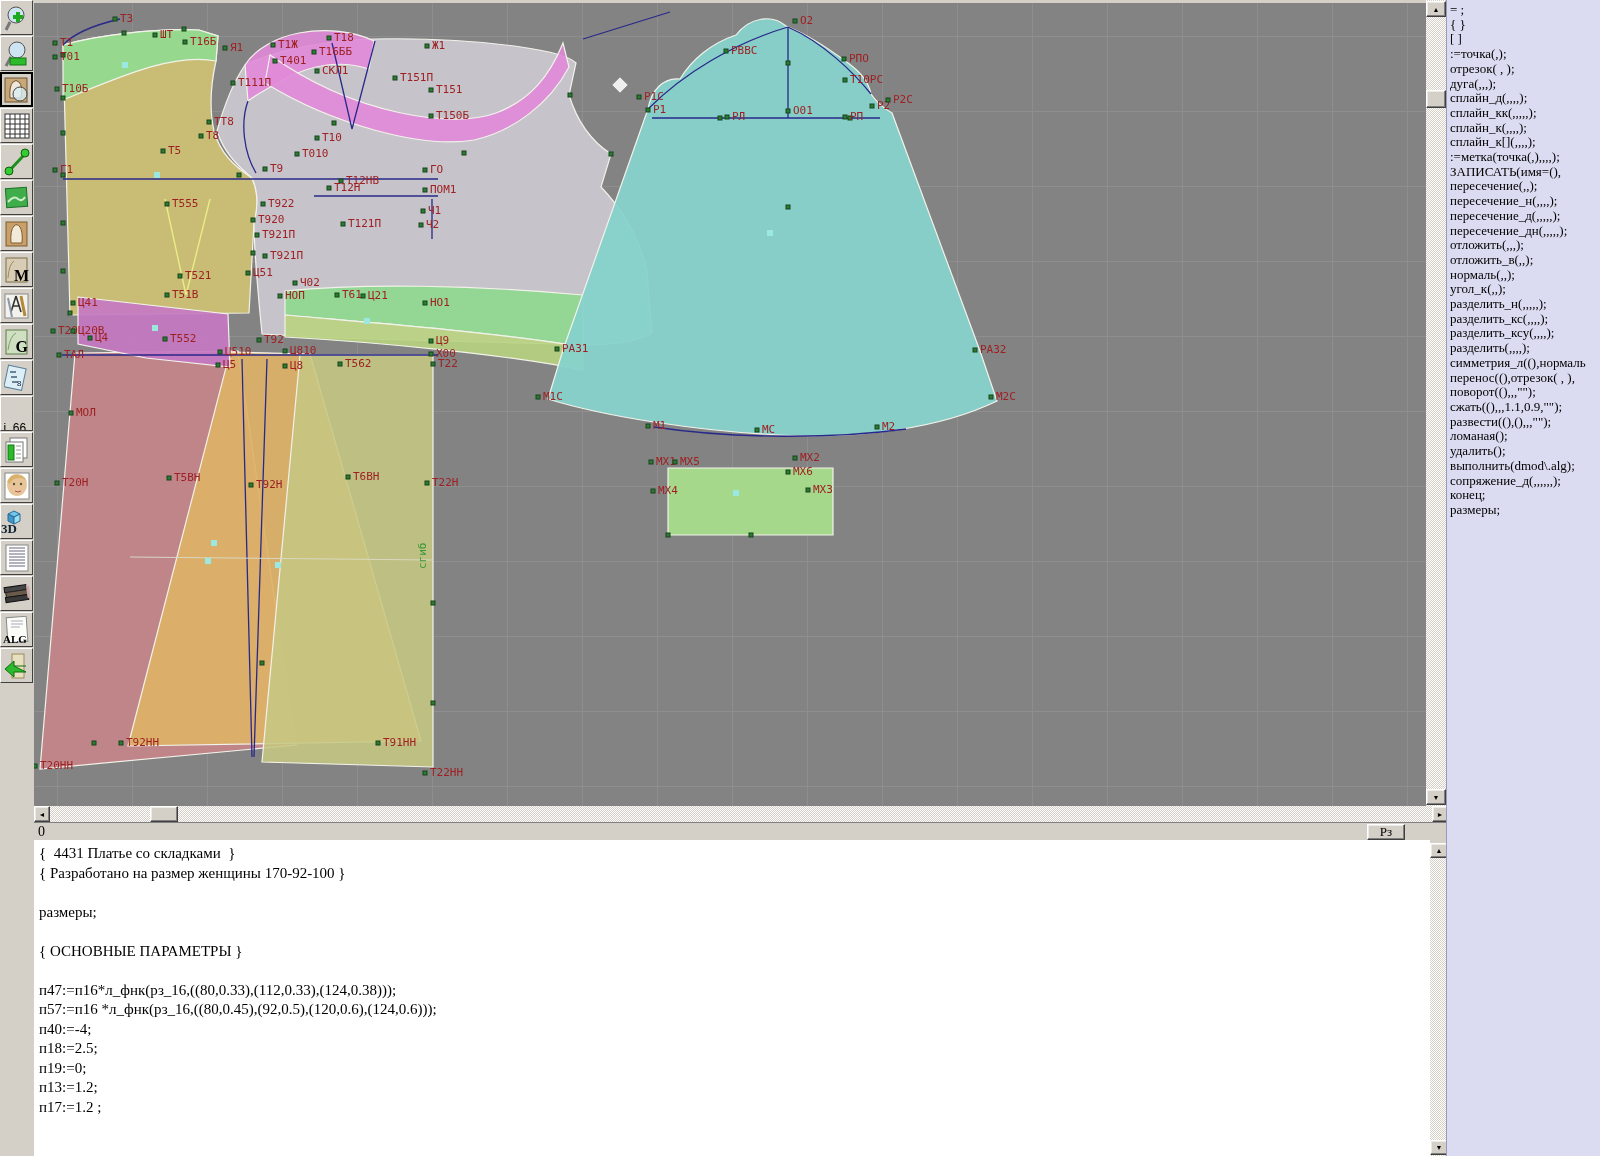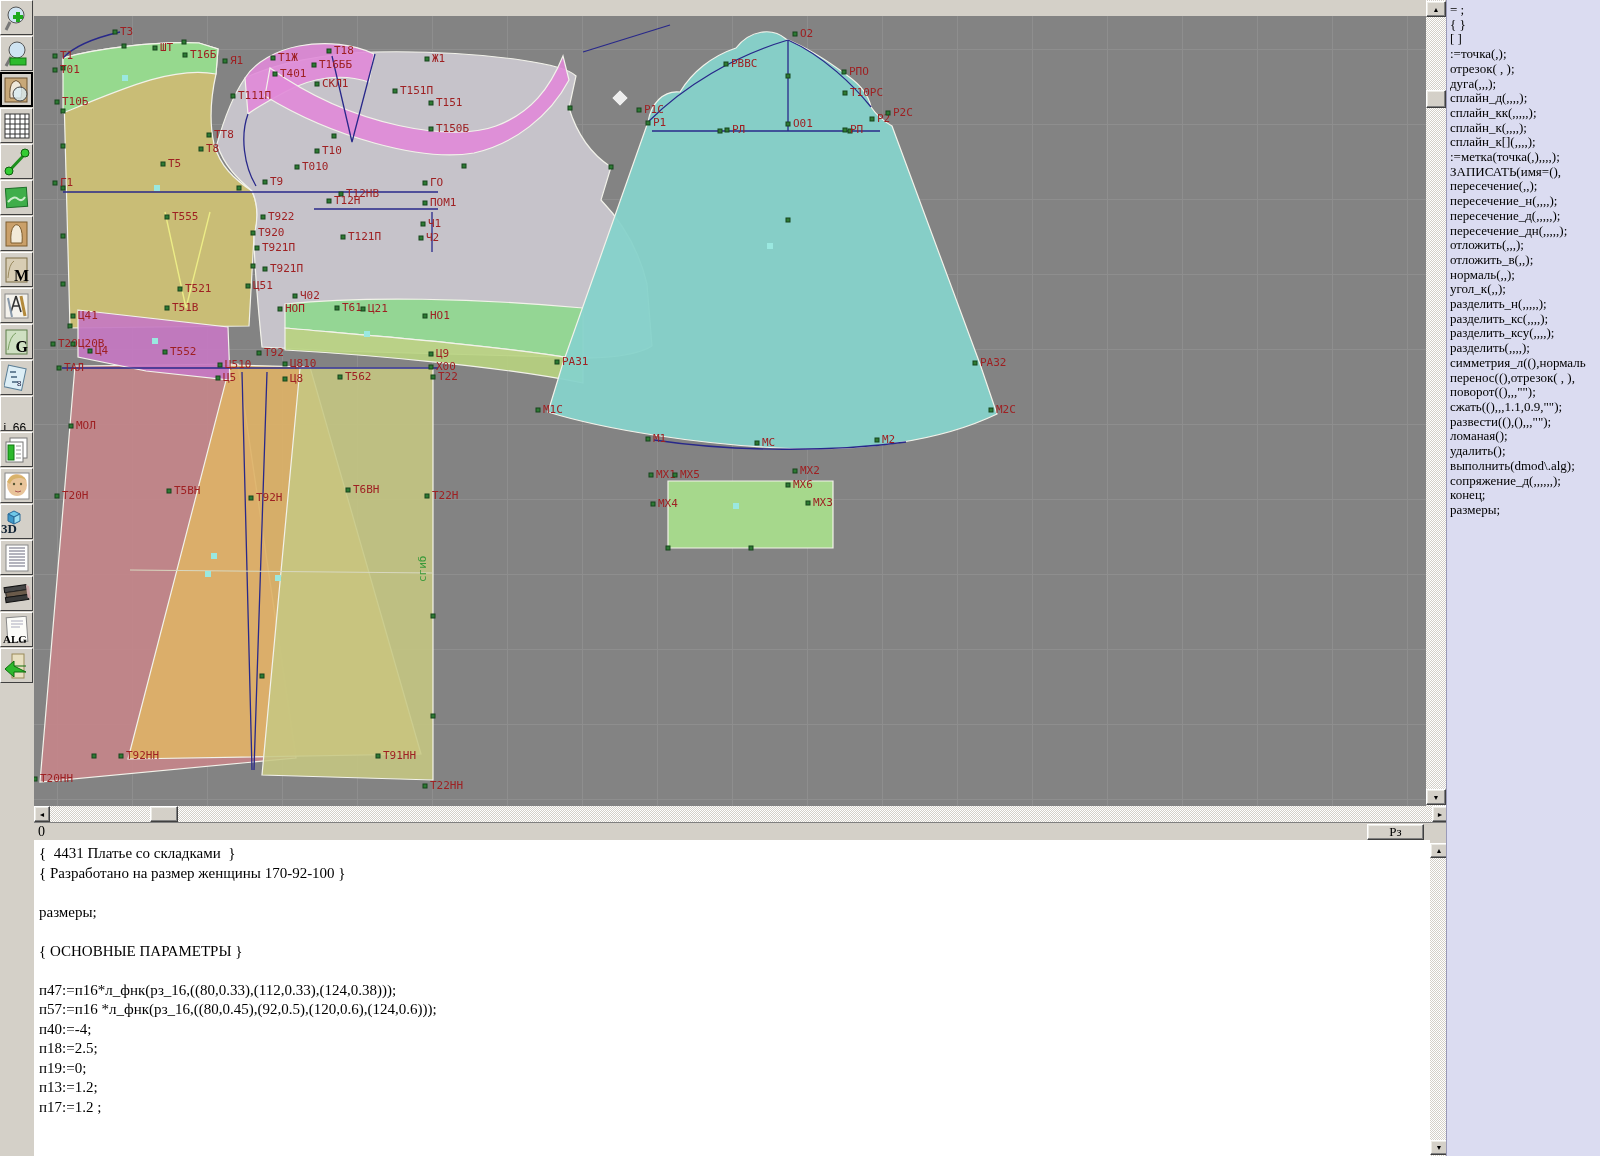--- a/index.html
+++ b/index.html
@@ -7,42 +7,42 @@
   *{box-sizing:border-box;}
   
   #toolbar{position:absolute;left:0;top:0;width:34px;height:1156px;background:#d4d0c8;z-index:5;}
   .tbtn{width:33px;height:35px;margin:0 0 1px 0;background:#d4d0c8;border:1px solid;
     border-color:#ffffff #404040 #404040 #ffffff;display:flex;align-items:center;justify-content:center;
     position:relative;overflow:hidden;}
   .tbtn.pressed{border-color:#000 #000 #000 #000;border-width:2px;}
   .tbtn svg{display:block;}
   .tlab{font-family:"Liberation Serif",serif;font-weight:bold;color:#000;}
   
-  #canvas{position:absolute;left:34px;top:16px;width:1392px;height:804px;background-color:#838383;
+  #canvas{position:absolute;left:34px;top:3px;width:1392px;height:804px;background-color:#838383;
     background-image:linear-gradient(#8e8e8e 1px,transparent 1px),linear-gradient(90deg,#8e8e8e 1px,transparent 1px);
     background-size:75px 75px;background-position:23px 33px;overflow:hidden;}
   #pieces-svg{position:absolute;left:0;top:0;}
   .piece{stroke:#f2f2ea;stroke-width:1.2;}
   .navy{stroke:#28288a;stroke-width:1.3;fill:none;}
   .canvas-label{font-family:"DejaVu Sans Mono",monospace;font-size:11px;fill:#9e2022;}
   
   .sb-track{position:absolute;background-color:#fff;
     background-image:linear-gradient(45deg,#d4d0c8 25%,transparent 25%,transparent 75%,#d4d0c8 75%),
                      linear-gradient(45deg,#d4d0c8 25%,transparent 25%,transparent 75%,#d4d0c8 75%);
     background-size:2px 2px;background-position:0 0,1px 1px;}
   .sb-btn{position:absolute;background:#d4d0c8;border:1px solid;border-color:#ffffff #404040 #404040 #ffffff;
     box-shadow:inset -1px -1px 0 #808080,inset 1px 1px 0 #ecebe5;
     display:flex;align-items:center;justify-content:center;font-size:7px;color:#000;line-height:1;}
   .sb-thumb{position:absolute;background:#d4d0c8;border:1px solid;border-color:#ffffff #404040 #404040 #ffffff;
     box-shadow:inset -1px -1px 0 #808080,inset 1px 1px 0 #ecebe5;}
   
   #statusrow{position:absolute;left:0;top:822px;width:1600px;height:18px;background:#d4d0c8;
     border-top:1px solid #808080;}
   #status-zero{position:absolute;left:38px;top:1px;font-family:"Liberation Serif",serif;font-size:14px;color:#000;}
-  .mini-btn{position:absolute;top:1px;width:57px;height:16px;background:#d4d0c8;border:1px solid;
+  .mini-btn{position:absolute;top:1px;width:38px;height:16px;background:#d4d0c8;border:1px solid;
     border-color:#ffffff #404040 #404040 #ffffff;box-shadow:inset -1px -1px 0 #808080,inset 1px 1px 0 #ecebe5;
     font-family:"Liberation Serif",serif;font-size:13px;text-align:center;line-height:14px;color:#000;}
   
   #editor{position:absolute;left:30px;top:840px;width:1400px;height:316px;background:#ffffff;
     border-left:1px solid #808080;overflow:hidden;padding:4px 0 0 8px;}
   .ed-line{font-family:"Liberation Serif",serif;font-size:15px;line-height:19.5px;color:#000;white-space:pre;}
   
   #sidebar{position:absolute;left:1446px;top:0;width:154px;height:1156px;background:#dbdcf1;
     border-left:1px solid #9a9ab8;overflow:hidden;padding:3px 0 0 3px;}
   .cmd{font-family:"Liberation Serif",serif;font-size:13px;line-height:14.7px;color:#000;white-space:nowrap;

